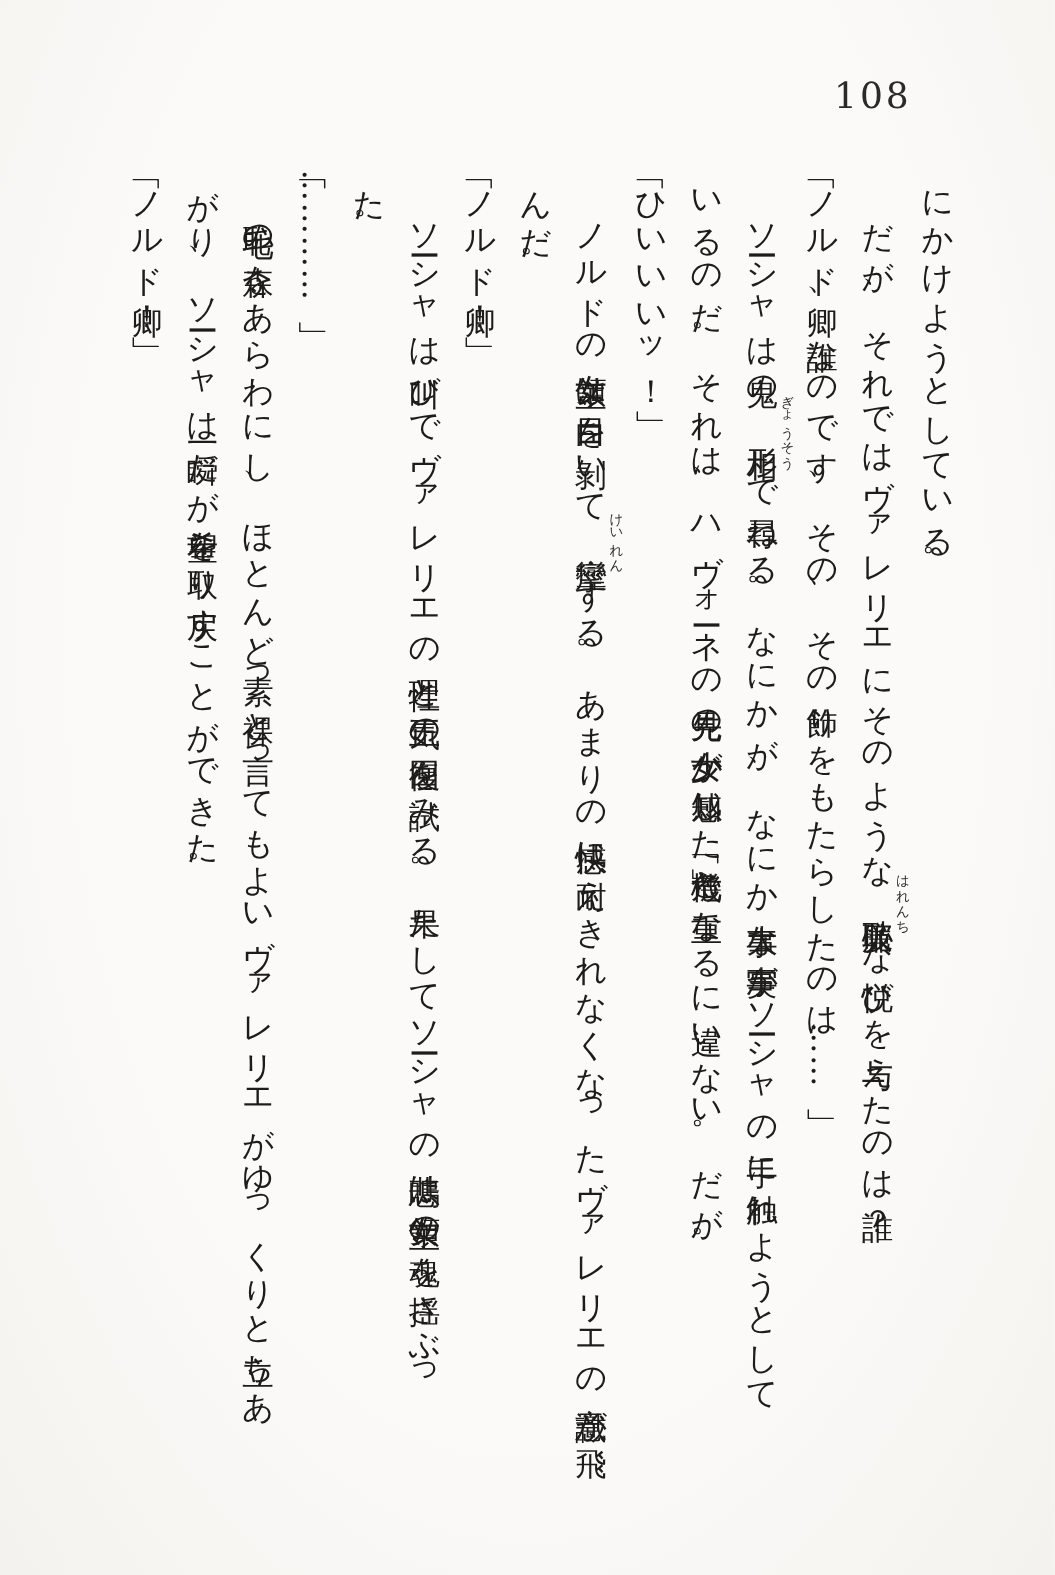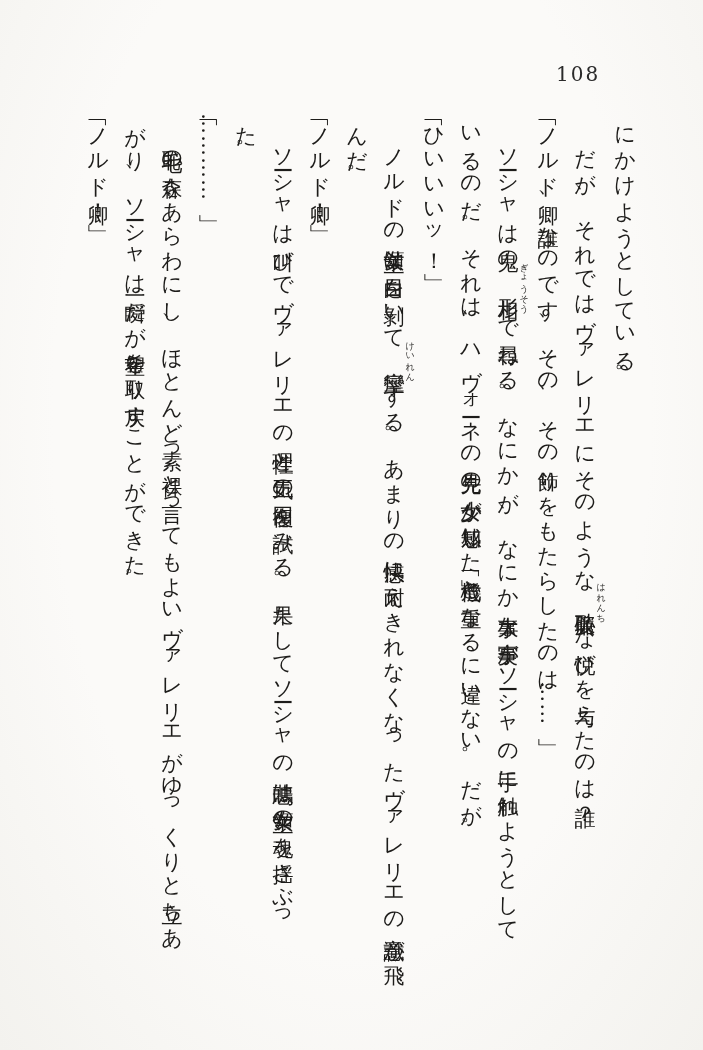--- a/index.html
+++ b/index.html
@@ -14,23 +14,23 @@
     background: #f8f7f4;
     font-family: "DejaVu Serif", "Liberation Serif", serif;
   }
   .page {
     position: absolute;
     inset: 0;
     background: radial-gradient(ellipse at 50% 40%, #fbfaf8 60%, #f3f2ee 100%);
   }
   .page-number {
     position: absolute;
-    top: 62px;
+    top: 50px;
     left: 556px;
-    font-size: 20px;
+    font-size: 24px;
     letter-spacing: 2px;
     color: #2a2a2a;
     font-style: normal;
   }
   .text-block {
     position: absolute;
     top: 112px;
     right: 60px;
     width: 592px;
     height: 842px;

